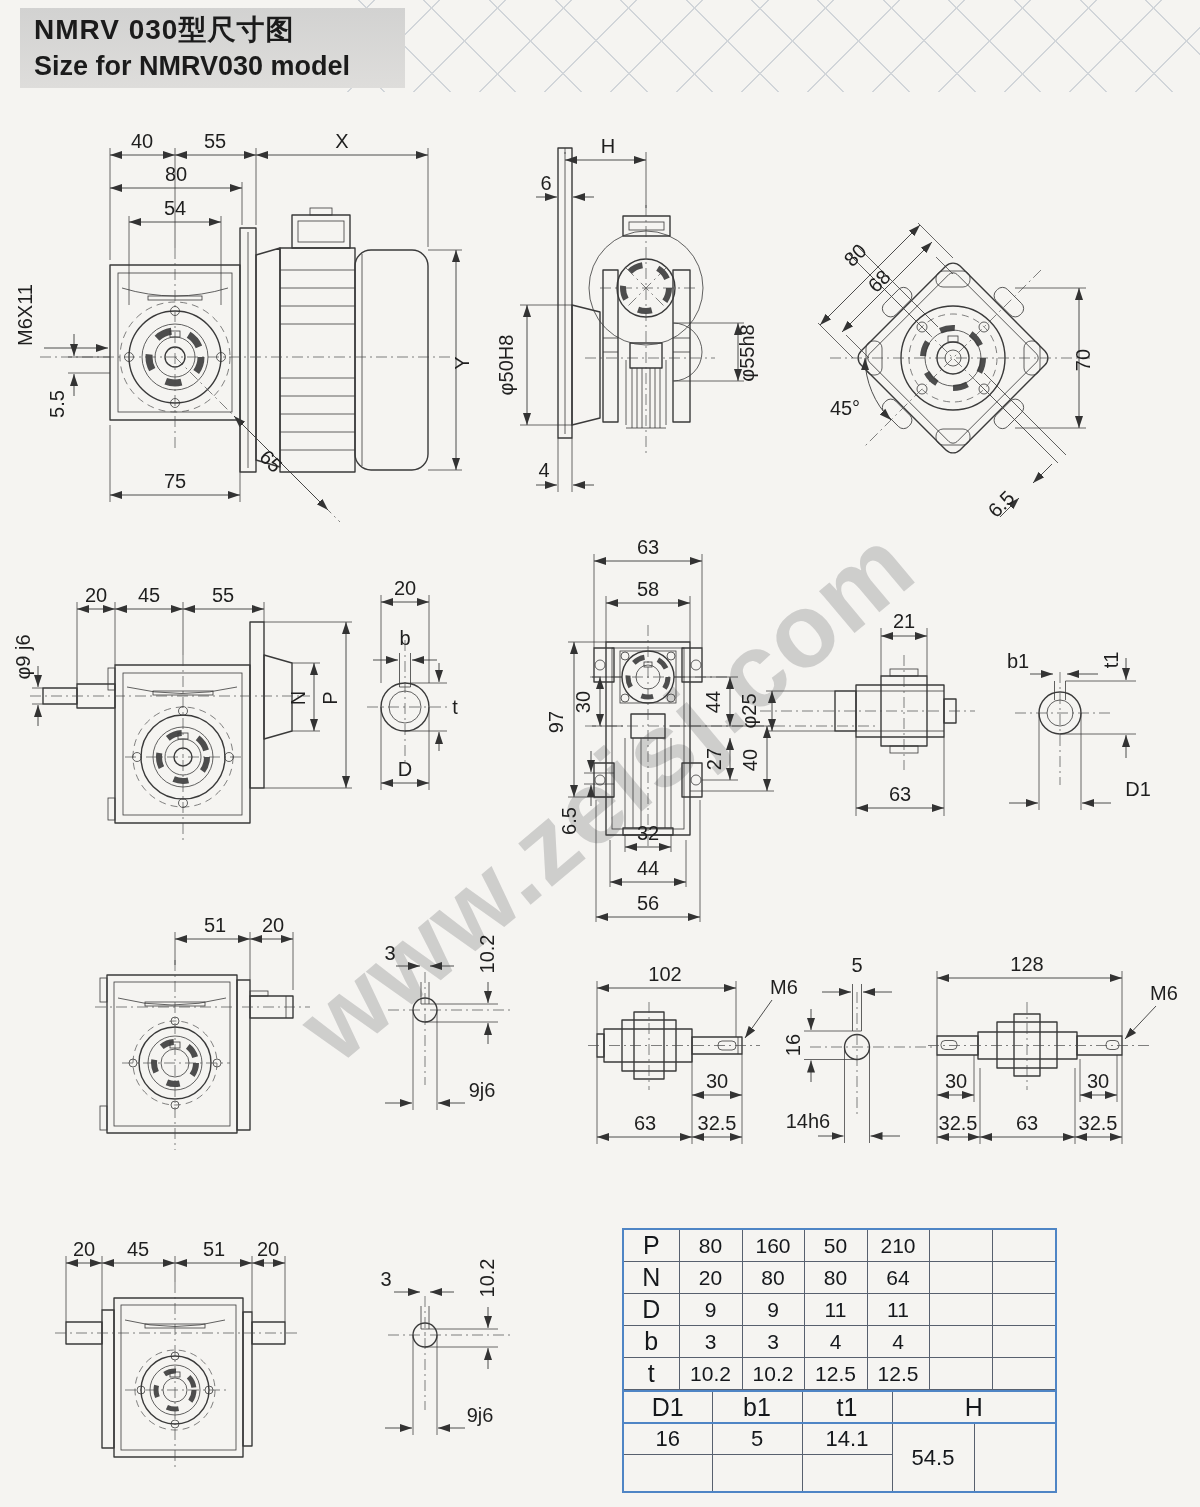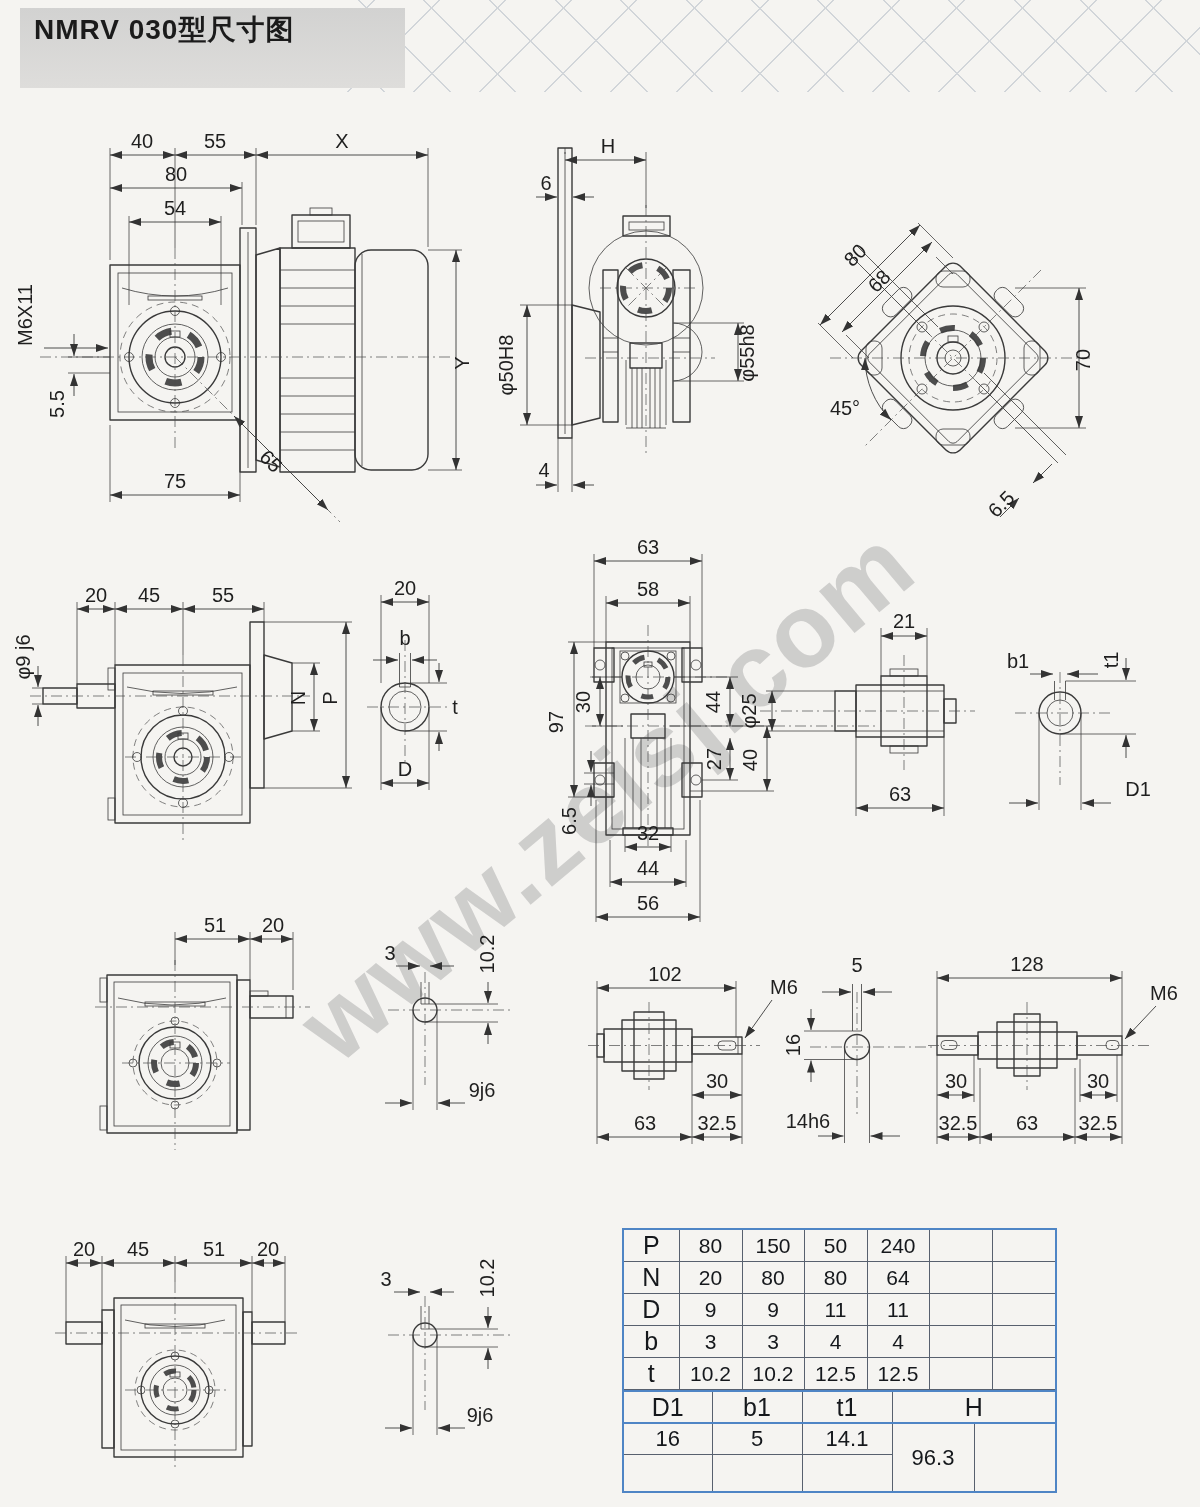--- a/index.html
+++ b/index.html
@@ -60,20 +60,21 @@
       <marker id="arw" markerWidth="13" markerHeight="10" refX="12" refY="5" orient="auto-start-reverse" markerUnits="userSpaceOnUse">
         <path d="M0,1 L12,5 L0,9 Z" fill="#333"></path>
       </marker>
     </defs>
   </svg>
 
   <div class="hatchband"></div>
 
   <div class="titleband">
     <div class="t1">NMRV 030型尺寸图</div>
+    <div class="t2">Size for NMRV030 model</div>
   </div>
 
   <div class="watermark">www.zeisj.com</div>
 
   <svg class="dr" style="left:10px;top:120px" width="470" height="405">
     <g>
       <rect class="ln" x="100" y="145" width="130" height="155"></rect>
       <rect class="l2" x="108" y="153" width="114" height="139"></rect>
       <rect class="l2" x="138" y="176" width="54" height="4"></rect>
       <path class="l2" d="M112,168 Q165,184 218,168"></path>
@@ -737,23 +738,23 @@
           <col style="width:62px">
           <col style="width:63px">
           <col style="width:62px">
           <col style="width:63px">
           <col>
         </colgroup>
       <tbody>
         <tr>
           <th>P</th>
           <td>80</td>
-          <td>150</td>
+          <td>160</td>
           <td>50</td>
-          <td>240</td>
+          <td>210</td>
           <td></td>
           <td></td>
         </tr>
         <tr>
           <th>N</th>
           <td>20</td>
           <td>80</td>
           <td>80</td>
           <td>64</td>
           <td></td>
@@ -800,21 +801,21 @@
         <tr class="hd">
           <th>D1</th>
           <th>b1</th>
           <th>t1</th>
           <th colspan="2">H</th>
         </tr>
         <tr class="r1">
           <td>16</td>
           <td>5</td>
           <td>14.1</td>
-          <td rowspan="2" class="hv">96.3</td>
+          <td rowspan="2" class="hv">54.5</td>
           <td rowspan="2" class="he"></td>
         </tr>
         <tr class="r2">
           <td></td>
           <td></td>
           <td></td>
         </tr>
       </tbody>
     </table>
   </div>

